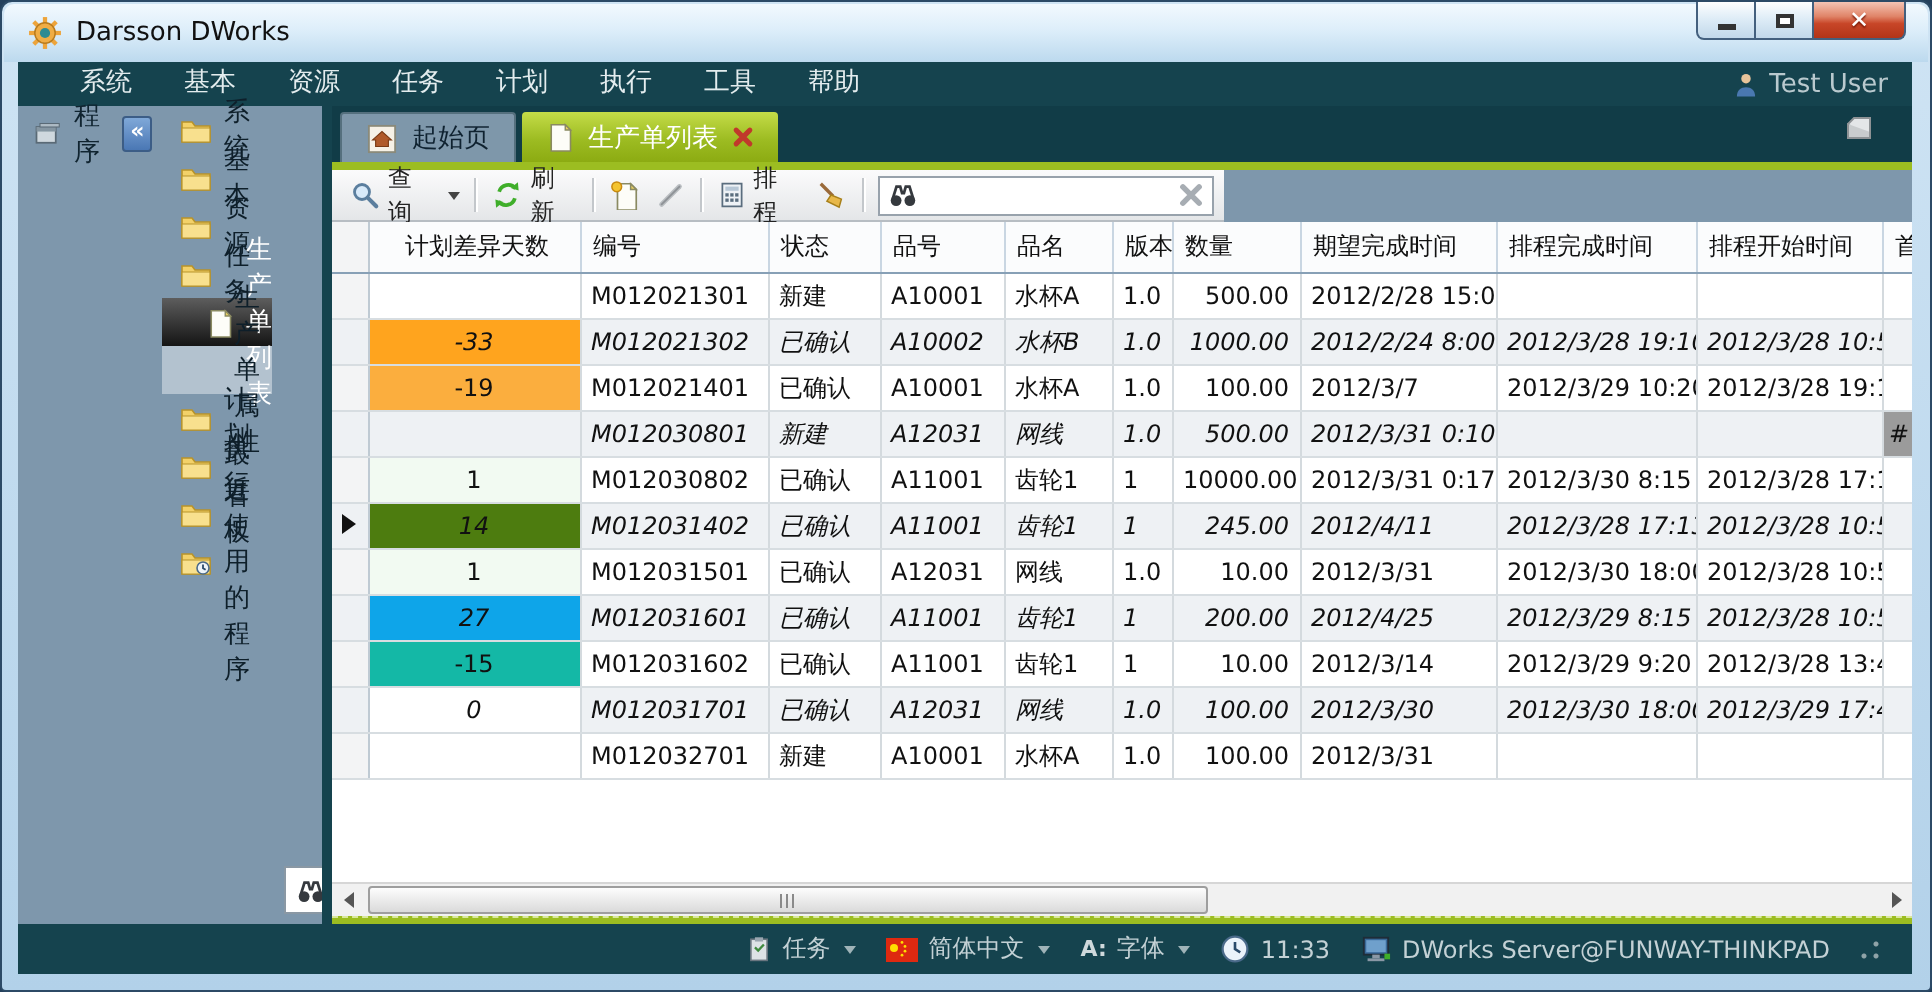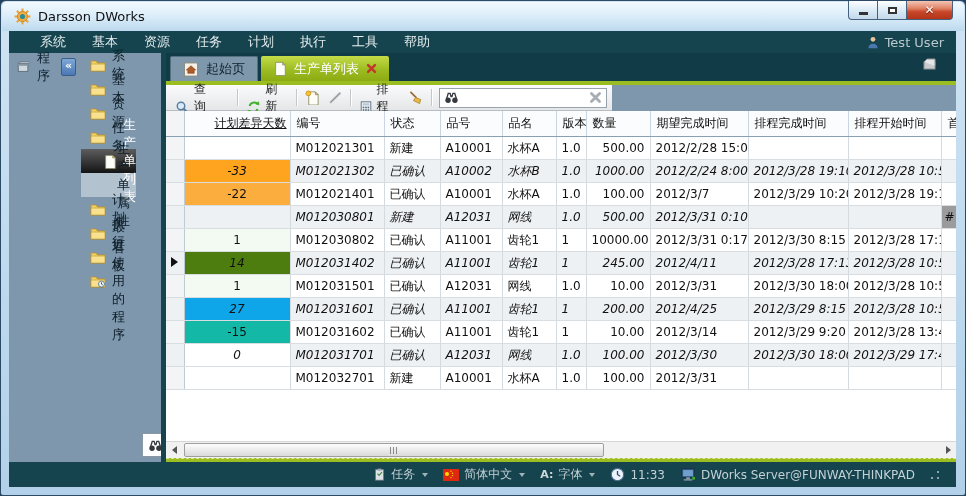--- a/index.html
+++ b/index.html
@@ -51,32 +51,32 @@
   .greenline{height:4px;background:#9cbd21;}
   .tab{height:25px;display:flex;align-items:center;gap:7px;padding:0 12px;margin-right:3px;
        border-radius:2px 2px 0 0;font-size:13px;box-sizing:border-box;}
   .tab.inactive{background:#7e97aa;border:1px solid #55707e;border-bottom:none;color:#0f2230;}
   .tab.active{background:linear-gradient(#c4dc48,#9dbc22 55%,#8cab12);color:#fff;}
   .pinbox{position:absolute;right:18px;top:5px;}
   
   .toolrow{height:26px;background:#7e97ac;display:flex;flex:none;}
   .toolbar{width:446px;background:linear-gradient(#fbfbfc,#e4e6e8);border-bottom:1px solid #b7bdc3;
            display:flex;align-items:center;padding:0 5px;box-sizing:border-box;font-size:12px;color:#222;}
-  .tbtn{display:flex;align-items:flex-end;gap:4px;padding:2px 4px;}
+  .tbtn{display:flex;align-items:center;gap:4px;padding:2px 4px;}
   .tsep{width:1px;height:17px;background:#c3c7cb;border-right:1px solid #fff;margin:0 3px;}
   .caret{width:0;height:0;border-left:3.5px solid transparent;border-right:3.5px solid transparent;
          border-top:4px solid #444;margin-left:3px;}
   .tb-search{width:168px;height:20px;background:#fff;border:1px solid #98a2ac;display:flex;align-items:center;
              gap:4px;padding:0 4px;box-sizing:border-box;margin-left:3px;}
   
   .tablewrap{flex:1;overflow:hidden;background:#fff;}
   table.grid{border-collapse:collapse;table-layout:fixed;width:792px;font-size:12px;color:#111;}
   .grid th{height:25px;background:#fbfcfd;border-right:1px solid #c9d6e2;border-bottom:1px solid #87a0b6;
            font-weight:normal;text-align:left;padding:0 3px 0 6px;white-space:nowrap;overflow:hidden;}
-  .grid th.c{text-align:right;text-decoration:underline;}
+  .grid th.c{text-align:center;}
   .grid td{height:22px;border-right:1px solid #d4dade;border-bottom:1px solid #d7dde1;padding:0 5px;
            white-space:nowrap;overflow:hidden;}
   .grid tr.even td{background:#eef1f4;font-style:italic;}
   .grid td.sel,.grid th.sel{background:#f3f4f5;border-right:1px solid #bfcad3;padding:0;text-align:center;}
   .grid td.qty{text-align:right;}
   .grid td.diff{text-align:center;}
   .grid td.flag{padding:0;text-align:center;}
   .grid td.flagon{background:#9b9b9b !important;}
   .cur{display:inline-block;width:0;height:0;border-top:5px solid transparent;border-bottom:5px solid transparent;
        border-left:7px solid #111;}
@@ -460,21 +460,21 @@
   <td>水杯B</td>
   <td>1.0</td>
   <td class="qty">1000.00</td>
   <td>2012/2/24 8:00</td>
   <td>2012/3/28 19:10</td>
   <td>2012/3/28 10:52</td>
   <td class="flag"></td>
                 </tr>
                 <tr class="">
   <td class="sel"></td>
-  <td class="diff" style="background:#fbae3e">-22</td>
+  <td class="diff" style="background:#fbae3e">-19</td>
   <td>M012021401</td>
   <td>已确认</td>
   <td>A10001</td>
   <td>水杯A</td>
   <td>1.0</td>
   <td class="qty">100.00</td>
   <td>2012/3/7</td>
   <td>2012/3/29 10:20</td>
   <td>2012/3/28 19:10</td>
   <td class="flag"></td>

